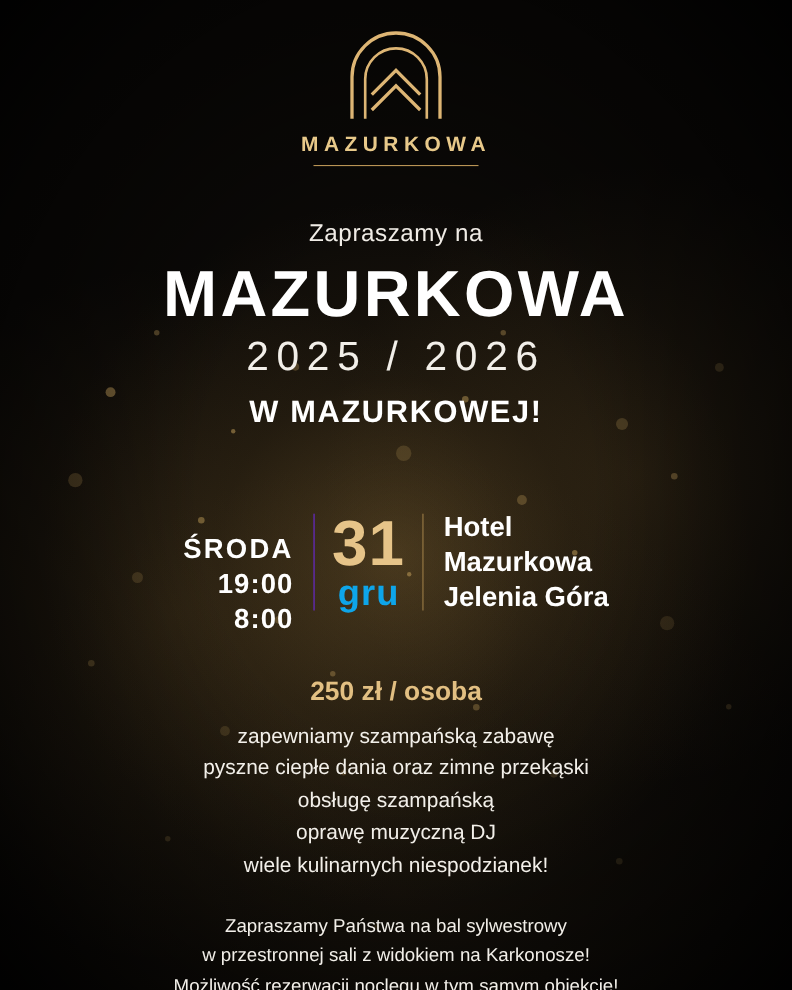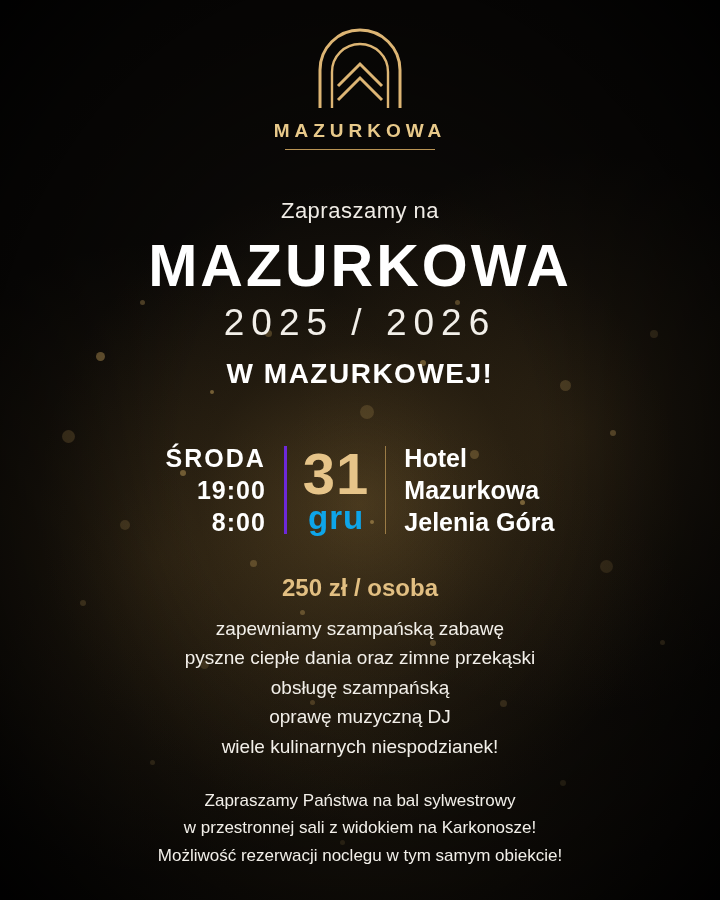--- a/index.html
+++ b/index.html
@@ -102,25 +102,26 @@
     display: flex;
     justify-content: center;
     align-items: center;
     gap: 0;
   }
   .when {
     text-align: right;
     padding-right: 18px;
     font-weight: 700;
     line-height: 1.28;
+    margin-top: 40px;
   }
   .when .day { font-size: 25px; letter-spacing: 2px; color: #ffffff; }
   .when .t1, .when .t2 { font-size: 25px; letter-spacing: 1px; color: #ffffff; }
   .date-box {
-    border-left: 3px solid #6d28d9;
+    border-left: 1px solid #6d28d9;
     border-right: 1px solid #9c7c46;
     padding: 0 16px;
     line-height: 0.96;
   }
   .date-box .dnum {
     font-size: 58px;
     font-weight: 700;
     color: #e6c489;
     letter-spacing: 1px;
   }

